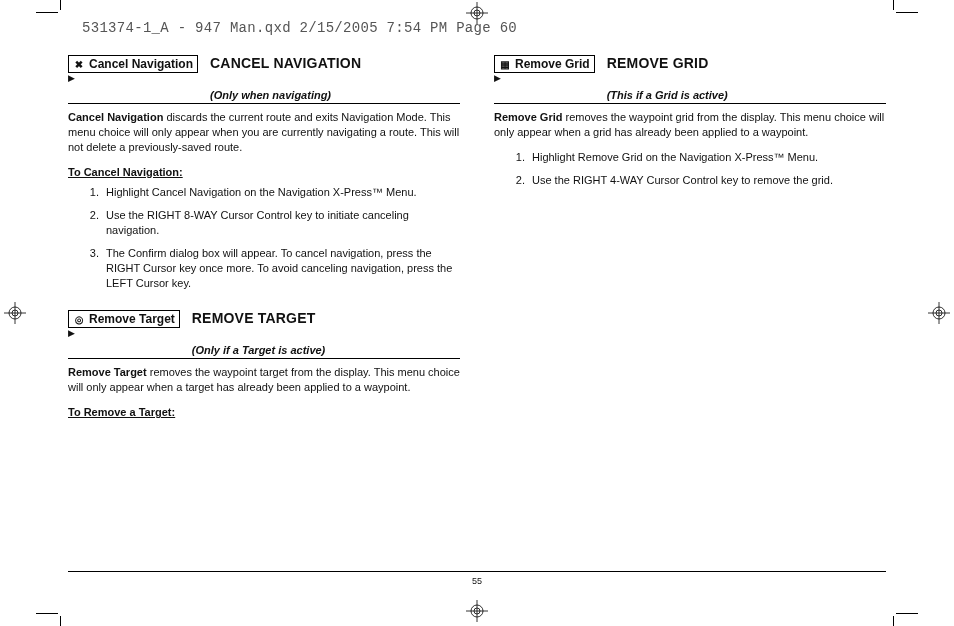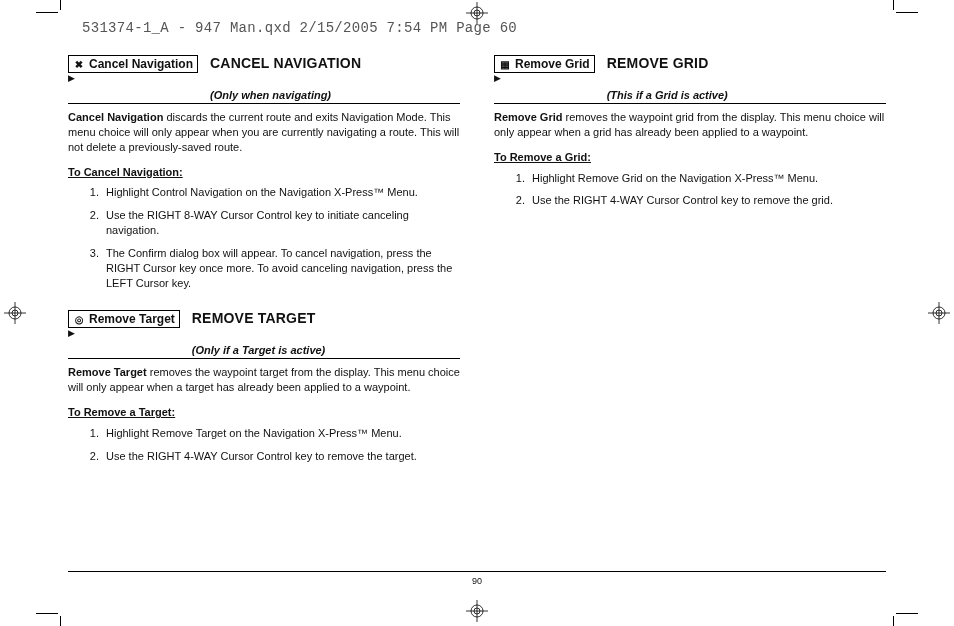--- a/index.html
+++ b/index.html
@@ -114,21 +114,21 @@
           </div>
           <div class="titles">
             <div class="sec-title">CANCEL NAVIGATION</div>
             <div class="sec-sub">(Only when navigating)</div>
           </div>
         </div>
         <div class="body">
           <p><span class="lead">Cancel Navigation</span><span> discards the current route and exits Navigation Mode. This menu choice will only appear when you are currently navigating a route. This will not delete a previously-saved route.</span></p>
           <div class="proc-head">To Cancel Navigation:</div>
           <ol class="steps">
-            <li>Highlight Control Navigation on the Navigation X-Press™ Menu.</li>
+            <li>Highlight Cancel Navigation on the Navigation X-Press™ Menu.</li>
             <li>Use the RIGHT 8-WAY Cursor Control key to initiate canceling navigation.</li>
             <li>The Confirm dialog box will appear. To cancel navigation, press the RIGHT Cursor key once more. To avoid canceling navigation, press the LEFT Cursor key.</li>
           </ol>
         </div>
       </div>
 
       <div class="section">
         <div class="section-head">
           <div>
             <div class="menu-chip">
@@ -140,24 +140,20 @@
               </div>
           </div>
           <div class="titles">
             <div class="sec-title">REMOVE TARGET</div>
             <div class="sec-sub">(Only if a Target is active)</div>
           </div>
         </div>
         <div class="body">
           <p><span class="lead">Remove Target</span><span> removes the waypoint target from the display. This menu choice will only appear when a target has already been applied to a waypoint.</span></p>
           <div class="proc-head">To Remove a Target:</div>
-          <ol class="steps">
-            <li>Highlight Remove Target on the Navigation X-Press™ Menu.</li>
-            <li>Use the RIGHT 4-WAY Cursor Control key to remove the target.</li>
-          </ol>
         </div>
       </div>
 
     </div>
 
     <div class="col">
 
       <div class="section">
         <div class="section-head">
           <div>
@@ -169,27 +165,26 @@
                 <span class="arrow">▶</span>
               </div>
           </div>
           <div class="titles">
             <div class="sec-title">REMOVE GRID</div>
             <div class="sec-sub">(This if a Grid is active)</div>
           </div>
         </div>
         <div class="body">
           <p><span class="lead">Remove Grid</span><span> removes the waypoint grid from the display. This menu choice will only appear when a grid has already been applied to a waypoint.</span></p>
-          <div class="proc-head">To Remove a Grid:</div>
           <ol class="steps">
             <li>Highlight Remove Grid on the Navigation X-Press™ Menu.</li>
             <li>Use the RIGHT 4-WAY Cursor Control key to remove the grid.</li>
           </ol>
         </div>
       </div>
 
     </div>
 
   </div>
 </div>
 
 <div class="footer-rule"></div>
-<div class="page-num">90</div>
+<div class="page-num">55</div>
 
 </body></html>

